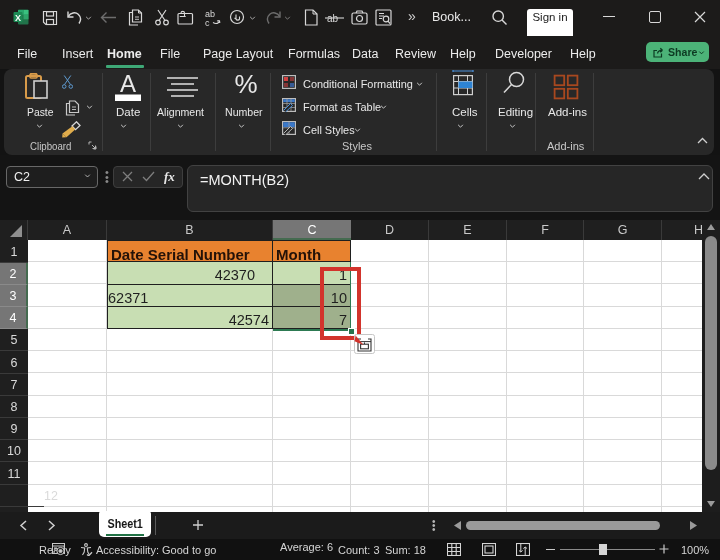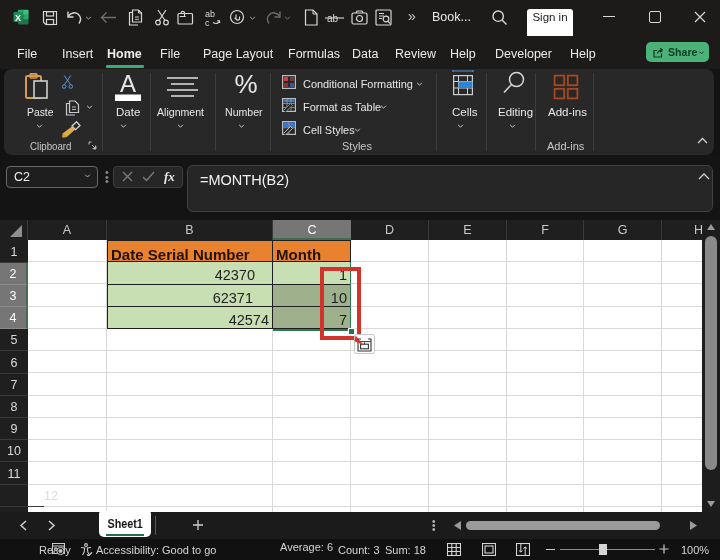--- a/index.html
+++ b/index.html
@@ -358,21 +358,21 @@
     <div class="abs" style="left:0;top:153.7px;width:28px;height:22.2px;color:#dadada;font-size:12.5px;text-align:center;line-height:22px;border-bottom:1px solid #3a3a3a;box-sizing:border-box;">7</div>
     <div class="abs" style="left:0;top:175.9px;width:28px;height:22.2px;color:#dadada;font-size:12.5px;text-align:center;line-height:22px;border-bottom:1px solid #3a3a3a;box-sizing:border-box;">8</div>
     <div class="abs" style="left:0;top:198.1px;width:28px;height:22.2px;color:#dadada;font-size:12.5px;text-align:center;line-height:22px;border-bottom:1px solid #3a3a3a;box-sizing:border-box;">9</div>
     <div class="abs" style="left:0;top:220.3px;width:28px;height:22.2px;color:#dadada;font-size:12.5px;text-align:center;line-height:22px;border-bottom:1px solid #3a3a3a;box-sizing:border-box;">10</div>
     <div class="abs" style="left:0;top:242.5px;width:28px;height:22.2px;color:#dadada;font-size:12.5px;text-align:center;line-height:22px;border-bottom:1px solid #3a3a3a;box-sizing:border-box;">11</div>
     <div class="abs" style="left:0;top:264.7px;width:28px;height:22.2px;color:#dadada;font-size:12.5px;text-align:center;line-height:22px;border-bottom:1px solid #3a3a3a;box-sizing:border-box;padding-left:44px;">12</div>
 
     <div class="abs" style="left:273px;top:20px;width:78px;height:22.4px;background:#e8822f;border:1px solid #1f1f1f;border-left:none;box-sizing:border-box;color:#241208;font-weight:bold;font-size:15.5px;line-height:27.5px;padding-left:3px;"><span style="display:inline-block;transform:scaleX(0.97);transform-origin:0 50%;">Month</span></div>
     <div class="abs" style="left:107px;top:20px;width:166px;height:22.4px;background:#e8822f;border:1px solid #1f1f1f;box-sizing:border-box;color:#241208;font-weight:bold;font-size:15.5px;line-height:27.5px;padding-left:3px;"><span style="display:inline-block;transform:scaleX(0.97);transform-origin:0 50%;white-space:nowrap;">Date Serial Number</span></div>
     <div class="abs" style="left:107px;top:42.4px;width:166px;height:22.3px;background:#c8deb3;border:1px solid #1f1f1f;border-top:none;box-sizing:border-box;color:#1f1f1f;font-size:14.5px;line-height:26px;text-align:right;padding-right:17px;">42370</div>
-    <div class="abs" style="left:107px;top:64.7px;width:166px;height:22.3px;background:#c8deb3;border:1px solid #1f1f1f;border-top:none;box-sizing:border-box;color:#1f1f1f;font-size:14.5px;line-height:26px;text-align:right;padding-right:19px;">62371</div>
+    <div class="abs" style="left:107px;top:64.7px;width:166px;height:22.3px;background:#c8deb3;border:1px solid #1f1f1f;border-top:none;box-sizing:border-box;color:#1f1f1f;font-size:14.5px;line-height:26px;padding-right:19px;">62371</div>
     <div class="abs" style="left:107px;top:87px;width:166px;height:22.3px;background:#c8deb3;border:1px solid #1f1f1f;border-top:none;box-sizing:border-box;color:#1f1f1f;font-size:14.5px;line-height:26px;text-align:right;padding-right:3px;">42574</div>
     <div class="abs" style="left:273px;top:42.4px;width:78px;height:22.3px;background:#c8deb3;border:1px solid #1f1f1f;border-top:none;border-left:none;box-sizing:border-box;color:#1f1f1f;font-size:14.5px;line-height:26px;text-align:right;padding-right:3px;">1</div>
     <div class="abs" style="left:273px;top:64.7px;width:78px;height:22.3px;background:#9fb08c;border:1px solid #1f1f1f;border-top:none;border-left:none;box-sizing:border-box;color:#1f1f1f;font-size:14.5px;line-height:26px;text-align:right;padding-right:3px;">10</div>
     <div class="abs" style="left:273px;top:87px;width:78px;height:22.3px;background:#9fb08c;border:1px solid #1f1f1f;border-top:none;border-left:none;box-sizing:border-box;color:#1f1f1f;font-size:14.5px;line-height:26px;text-align:right;padding-right:3px;">7</div>
 
     <div class="abs" style="left:349.5px;top:42px;width:1.5px;height:67.5px;background:#2d7a52;"></div>
     <div class="abs" style="left:272.5px;top:109px;width:78.5px;height:1.5px;background:#2d7a52;"></div>
 
     <div class="abs" style="left:347.8px;top:107.8px;width:4.8px;height:4.8px;background:#26734d;border:1px solid #ffffff;box-sizing:content-box;"></div>
 

